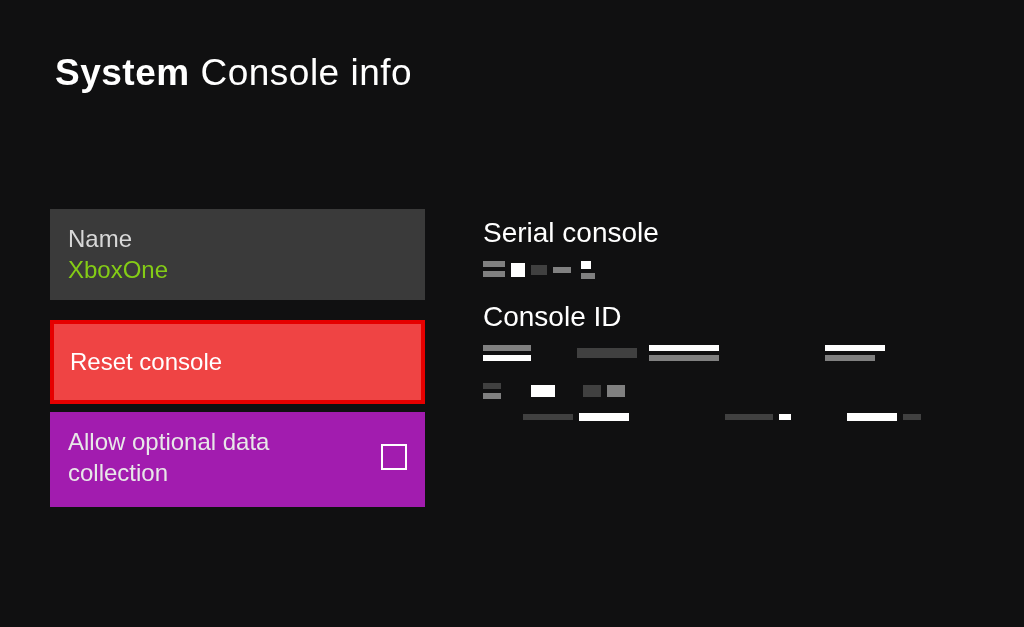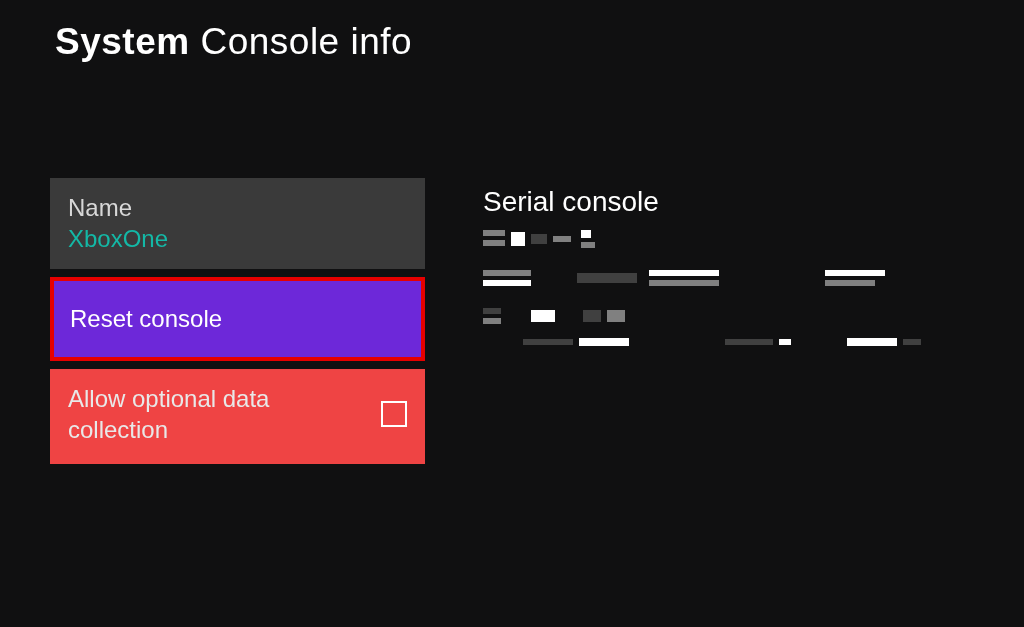--- a/index.html
+++ b/index.html
@@ -9,72 +9,73 @@
     }
     body {
       width: 1024px;
       height: 627px;
       background-color: #101011;
       font-family: "Segoe UI", Arial, sans-serif;
       color: #ffffff;
       overflow: hidden;
     }
     .header {
-      padding: 21px 0 0 55px;
+      padding: 28px 0 0 55px;
+      margin-top: 24px;
     }
     .header-title {
       font-size: 37px;
       font-weight: 300;
       letter-spacing: 0.5px;
     }
     .header-title .bold {
       font-weight: 600;
     }
     .content {
       display: flex;
       padding: 115px 0 0 50px;
     }
     .left-panel {
       width: 375px;
     }
     .card {
       background-color: #2a2a2a;
       padding: 14px 18px;
-      margin-bottom: 8px;
+      margin-bottom: 20px;
       position: relative;
     }
     .name-card {
       background-color: #3a3a3a;
       padding: 14px 18px 16px 18px;
     }
     .name-label {
       font-size: 24px;
       font-weight: 400;
       color: #d8d8d8;
       line-height: 1.3;
     }
     .name-value {
       font-size: 24px;
       font-weight: 400;
-      color: #14b8a6;
+      color: #84cc16;
       margin-top: 2px;
     }
     .reset-card {
-      background-color: #6d28d9;
+      background-color: #ef4444;
       border: 4px solid #e60000;
       padding: 24px 16px;
       margin-top: 4px;
     }
     .reset-label {
       font-size: 24px;
       font-weight: 400;
       color: #ffffff;
     }
     .checkbox-card {
-      background-color: #ef4444;
+      background-color: #a21caf;
       padding: 14px 18px 18px 18px;
       display: flex;
       align-items: center;
       justify-content: space-between;
       margin-top: 8px;
     }
     .checkbox-label {
       font-size: 24px;
       font-weight: 400;
       color: #e8e8e8;
@@ -163,20 +164,21 @@
         <div class="redact-bar dark" style="width:16px; height:10px; margin-top:4px;"></div>
         <div class="redact-bar" style="width:18px; height:6px; margin-top:6px;"></div>
         <div class="redact-stack" style="margin-left:4px;">
           <div class="redact-bar white" style="width:10px; height:8px;"></div>
           <div class="redact-bar" style="width:14px;"></div>
         </div>
       </div>
     </div>
 
     <div class="info-block">
+      <div class="info-label">Console ID</div>
       <div class="redacted-row" style="align-items:center;">
         <div class="redact-stack">
           <div class="redact-bar" style="width:48px;"></div>
           <div class="redact-bar white" style="width:48px;"></div>
         </div>
         <div class="redact-bar dark" style="width:60px; height:10px; margin-left:40px;"></div>
         <div class="redact-stack" style="margin-left:6px;">
           <div class="redact-bar white" style="width:70px;"></div>
           <div class="redact-bar" style="width:70px;"></div>
         </div>

